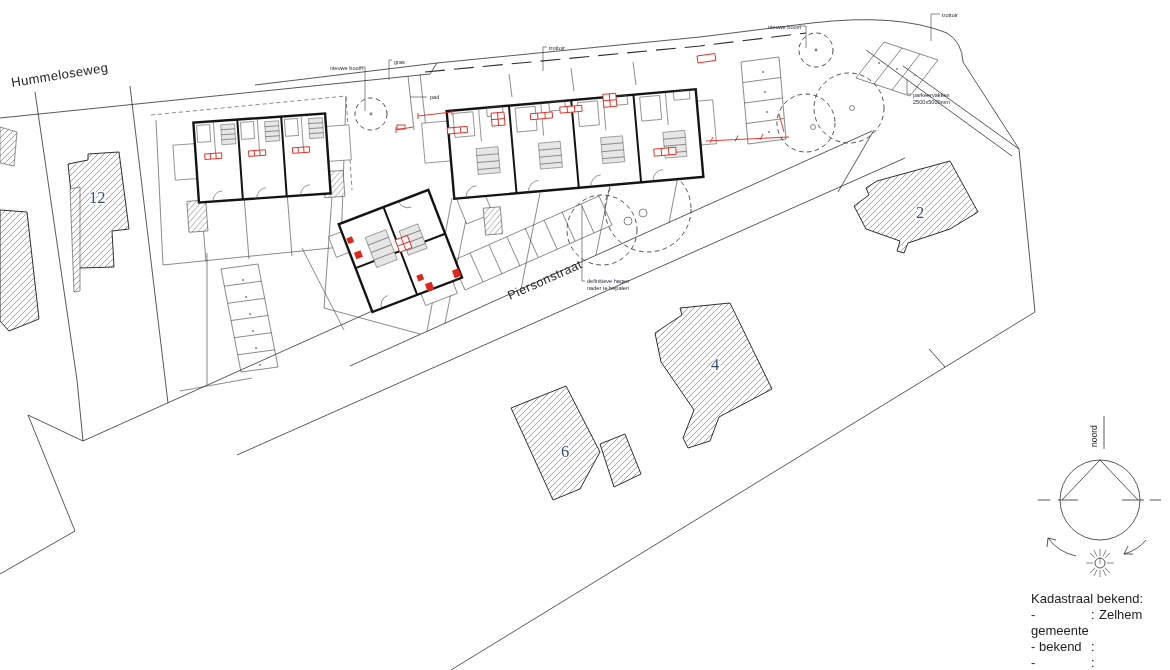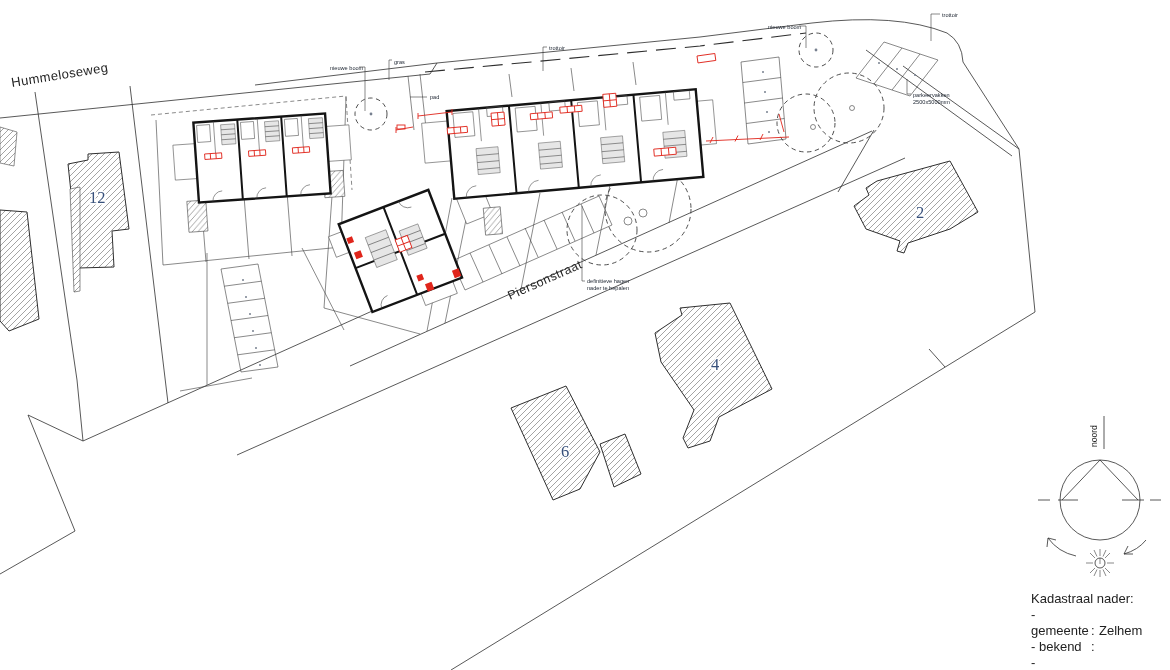--- a/index.html
+++ b/index.html
@@ -22,21 +22,21 @@
   .redf{fill:var(--red);stroke:none;}
   .redcell{stroke:var(--red);stroke-width:.9;fill:#fff;}
   .lbl{font:5.6px "Liberation Sans",sans-serif;fill:#1c2430;}
   .street{font:13px "Liberation Sans",sans-serif;fill:#1f1f1f;letter-spacing:.4px;}
   .street2{font:12.5px "Liberation Sans",sans-serif;fill:#1f1f1f;letter-spacing:.5px;}
   .num{font:16.5px "Liberation Serif",serif;fill:var(--numink);paint-order:stroke;stroke:#fff;stroke-width:3px;}
   .noordt{font:8.5px "Liberation Sans",sans-serif;fill:#222;}
   .dot{fill:#77808f;}
   .legend{position:absolute;left:1031px;top:591px;width:136px;color:#222;
           font:13px "Liberation Sans",sans-serif;line-height:16px;}
-  .legend .row{display:flex;align-items:flex-end;}
+  .legend .row{display:flex;}
   .legend .lab{width:60px;flex:0 0 60px;}
   .legend .sep{width:8px;flex:0 0 8px;}
 </style>
 </head>
 <body>
 
 <div class="canvas">
 <svg width="1170" height="670" viewBox="0 0 1170 670">
   <defs>
     <pattern id="hatch" width="6" height="6" patternUnits="userSpaceOnUse">
@@ -281,21 +281,21 @@
       <g class="lnt">
         <path d="M1100,556 V549 M1100,570 V577 M1093,563 H1086 M1107,563 H1114"></path>
         <path d="M1095,558 L1090,553 M1105,558 L1110,553 M1095,568 L1090,573 M1105,568 L1110,573"></path>
         <path d="M1097,556.5 L1094,550 M1103,556.5 L1106,550 M1097,569.5 L1094,576 M1103,569.5 L1106,576"></path>
       </g>
     </g>
   </g>
 </svg>
 
 <div class="legend">
-  <div>Kadastraal nader:</div>
+  <div>Kadastraal bekend:</div>
   <div class="row">
     <span class="lab">- gemeente</span>
         <span class="sep">:</span>
         <span>Zelhem</span>
   </div>
   <div class="row">
     <span class="lab">- bekend</span>
         <span class="sep">:</span>
         <span></span>
   </div>

